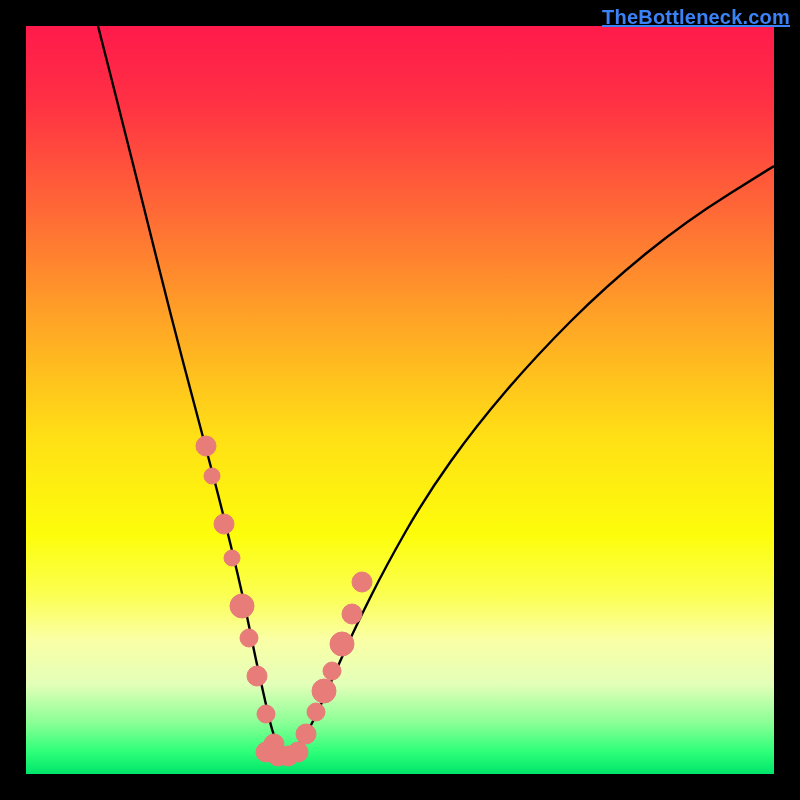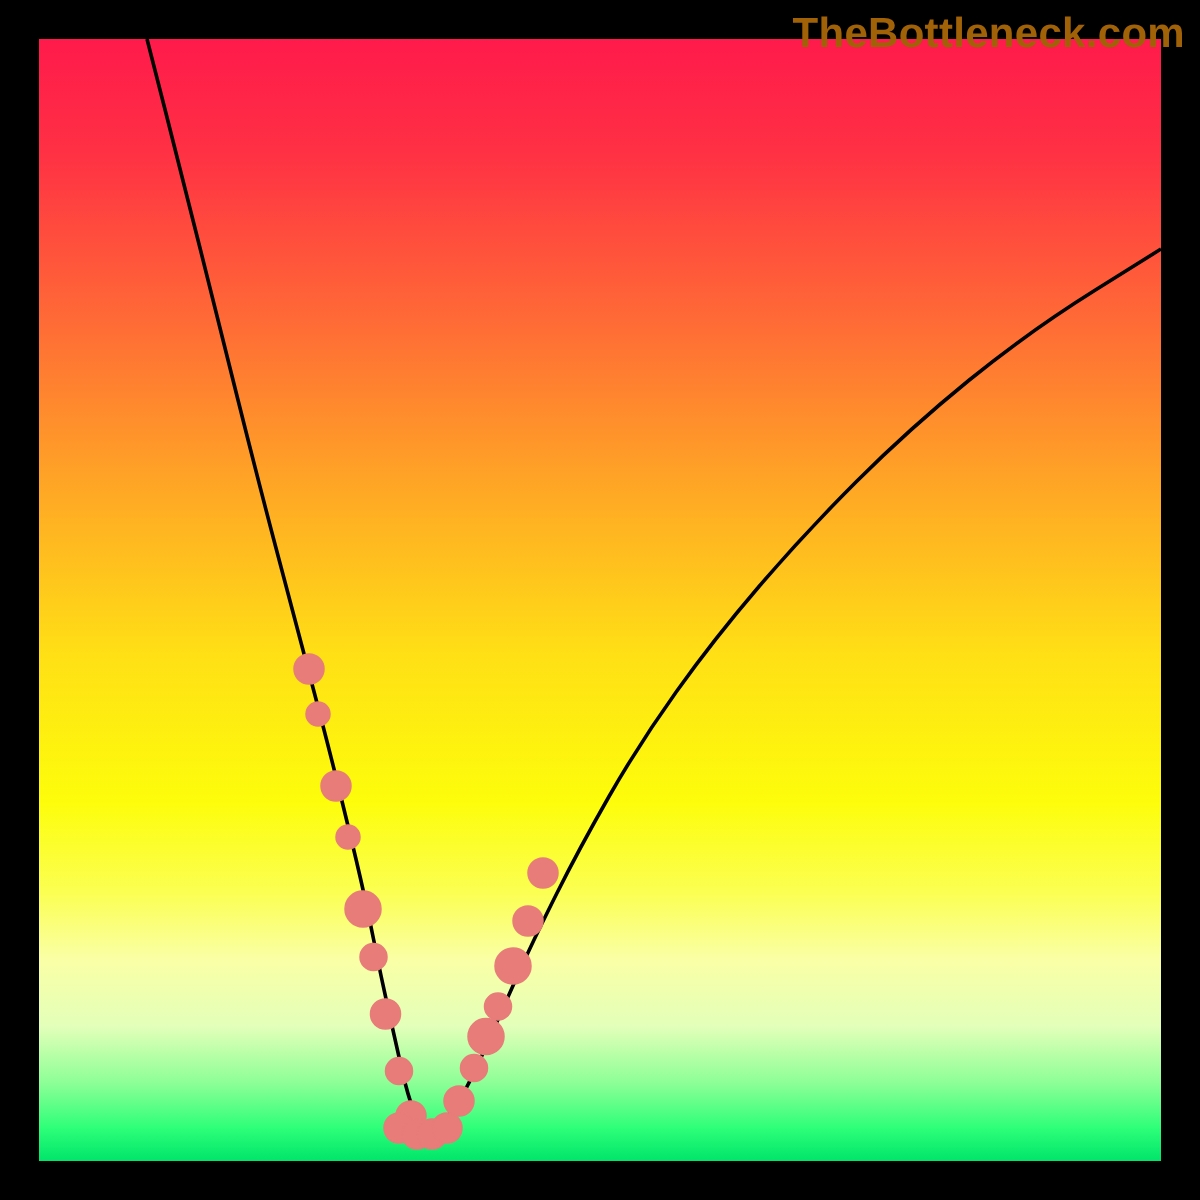--- a/index.html
+++ b/index.html
@@ -14,25 +14,26 @@
   .frame {
     position: relative;
     width: 800px;
     height: 800px;
     background: #000;
   }
   .watermark {
     position: absolute;
     top: 6px;
     right: 10px;
-    color: #a16207;
-    font-size: 28px;
+    color: #3b82f6;
+    font-size: 20px;
     font-weight: 600;
     letter-spacing: 0.2px;
     z-index: 10;
+    text-decoration: underline;
   }
   .plot-area {
     position: absolute;
     left: 26px;
     top: 26px;
     width: 748px;
     height: 748px;
   }
   .gradient-bg {
     position: absolute;

